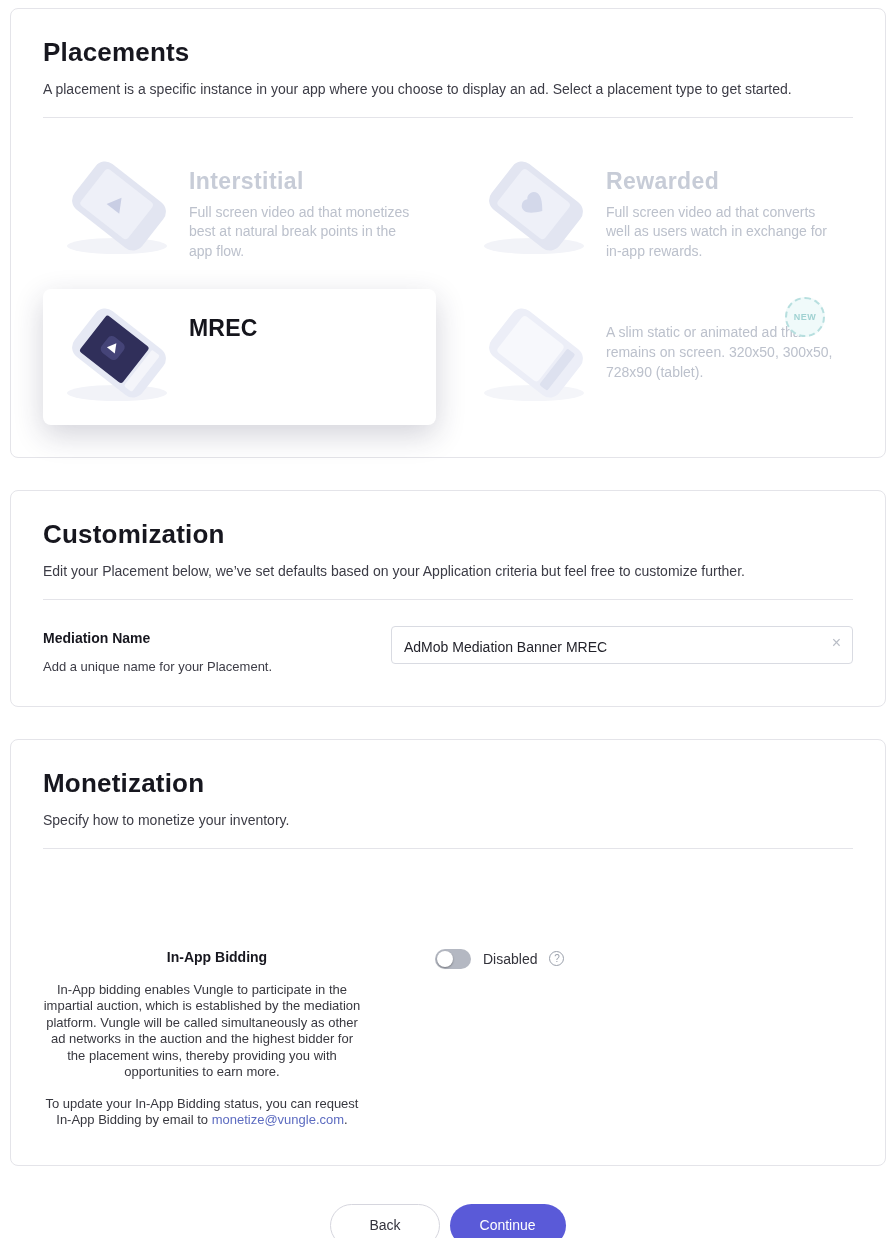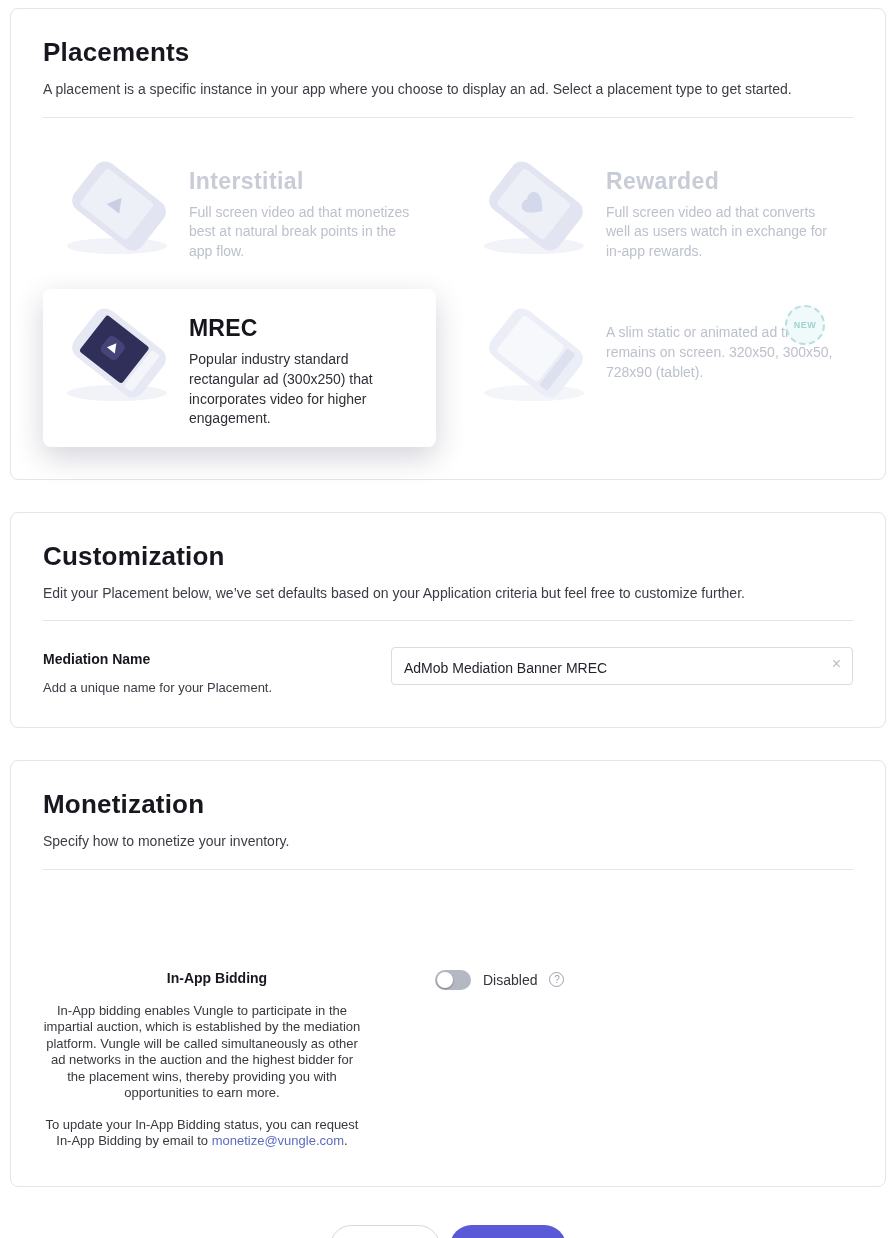--- a/index.html
+++ b/index.html
@@ -72,21 +72,21 @@
     line-height: 1.4;
     color: #bcc1cc;
     margin-top: 8px;
     max-width: 258px;
   }
   .type-tile.selected .type-title { color: #15151c; letter-spacing: 0.2px; }
   .type-tile.selected .type-desc { color: #2e2e36; }
   .new-badge {
     position: absolute;
     right: 28px;
-    top: 16px;
+    top: 8px;
     width: 40px;
     height: 40px;
     border-radius: 50%;
     background: #f0fafa;
     border: 2px dashed #b7dfdf;
     color: #a0d2d2;
     font-size: 9px;
     font-weight: bold;
     letter-spacing: 0.5px;
     display: flex;
@@ -255,21 +255,20 @@
                 <rect x="31" y="3" width="58" height="86" rx="12" fill="#e6e9f4"></rect>
                 <rect x="37" y="13" width="46" height="54" rx="3" fill="#302f5a"></rect>
                 <rect x="50" y="28" width="20" height="20" rx="5" fill="#454478"></rect>
                 <path d="M57 33 l9 5 -9 5 z" fill="#ffffff"></path>
                 <rect x="37" y="70" width="46" height="10" rx="2" fill="#f4f5fa"></rect>
               </g>
             </svg>
           </div>
           <div class="type-text">
             <div class="type-title">MREC</div>
-            <div class="type-desc">Popular industry standard rectangular ad (300x250) that incorporates video for higher engagement.</div>
           </div>
         </div>
 
         <div class="type-tile">
           <div class="phone-wrap">
             <svg width="122" height="96" viewBox="0 0 122 96">
               <ellipse cx="58" cy="86" rx="50" ry="8" fill="#f4f5f9"></ellipse>
               <g transform="rotate(-52 60 46)">
                 <rect x="31" y="3" width="58" height="86" rx="12" fill="#eceef7"></rect>
                 <rect x="37" y="13" width="46" height="52" rx="4" fill="#f7f8fc"></rect>

